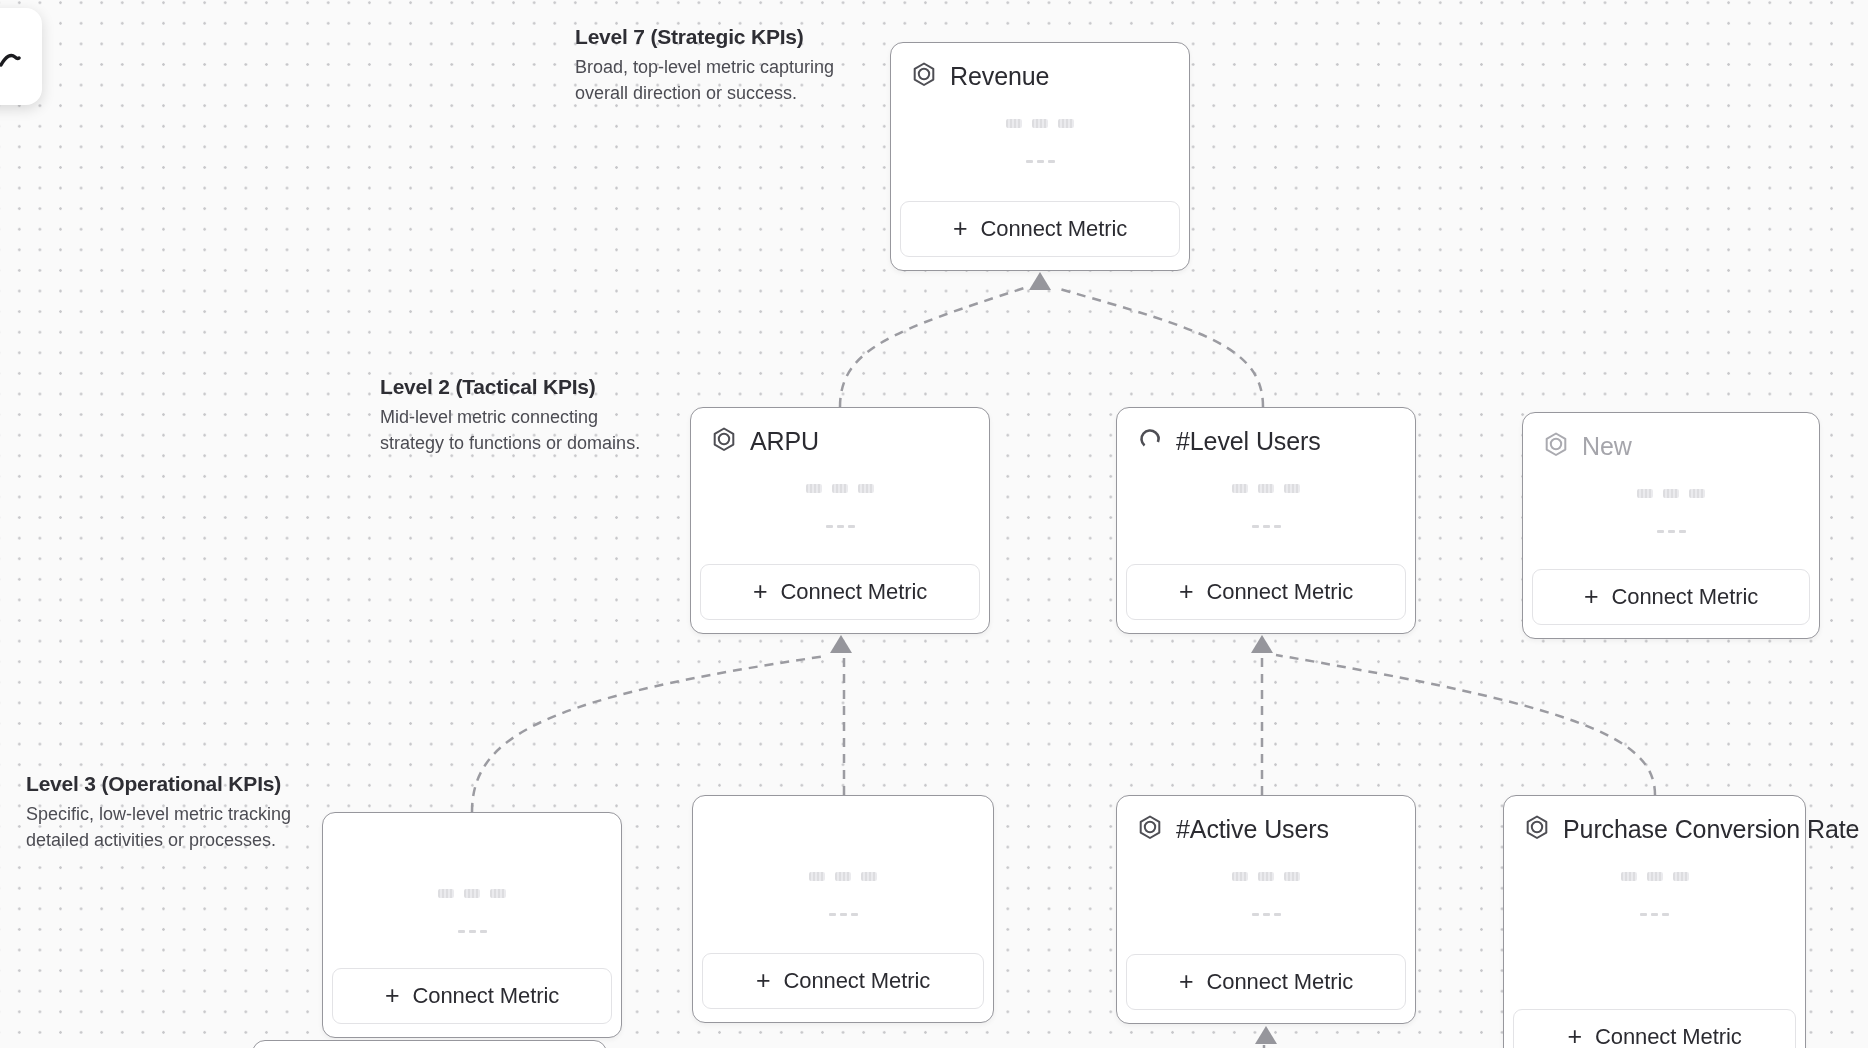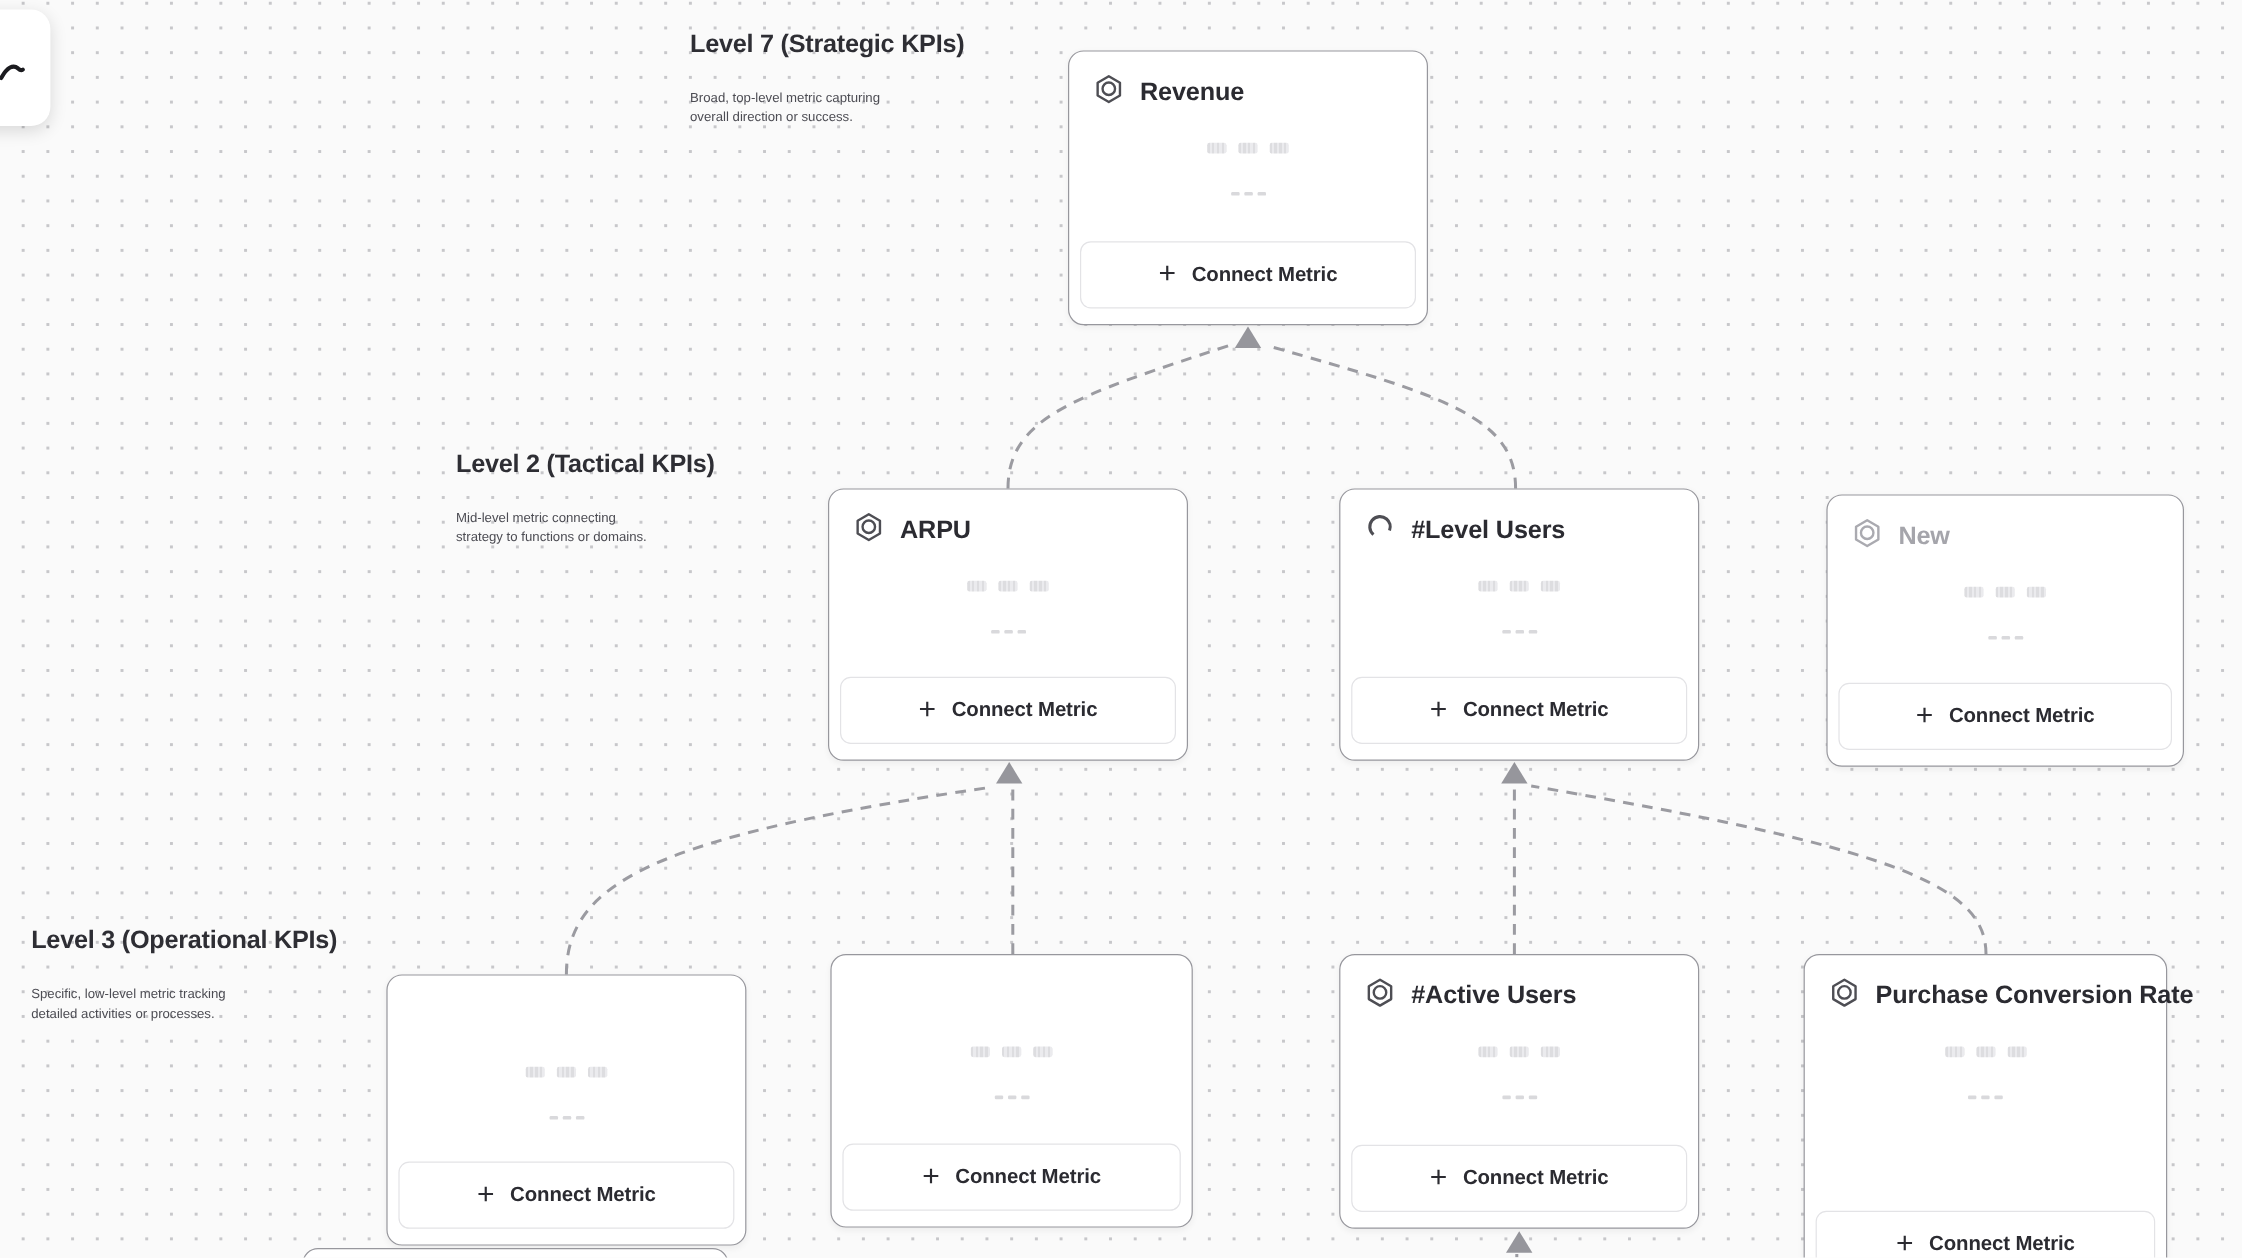--- a/index.html
+++ b/index.html
@@ -9,44 +9,44 @@
   }
   .dot-grid{
     position:absolute;inset:0;
     background-image:radial-gradient(circle,#c7c7ca 1.15px,rgba(0,0,0,0) 1.5px);
     background-size:20.6px 20.6px;background-position:9px 13px;
   }
   svg.connectors{position:absolute;left:0;top:0;pointer-events:none}
 
   .level-label{position:absolute}
   .level-label h2{margin:0;font-size:21px;font-weight:700;color:#2e2e34;letter-spacing:-0.2px}
-  .level-label p{margin:26px 0 0;font-size:11px;line-height:1.42;color:#4c4c53;white-space:pre-line}
+  .level-label p{margin:6px 0 0;font-size:18px;line-height:1.42;color:#4c4c53;white-space:pre-line}
 
   .card{
     position:absolute;background:#fff;border:1.5px solid #97979d;border-radius:13px;
     box-shadow:0 2px 5px rgba(20,20,25,0.05);box-sizing:border-box;
   }
   .card-head{display:flex;align-items:center;gap:13px;padding:18px 20px 0}
-  .card-title{font-size:21px;font-weight:700;color:#2b2b31;letter-spacing:-0.1px;white-space:nowrap}
+  .card-title{font-size:25px;font-weight:400;color:#2b2b31;letter-spacing:-0.1px;white-space:nowrap}
   .card.placeholder .card-title{color:#a5a5ab}
   .skel-row{position:absolute;top:76px;left:0;right:0;display:flex;justify-content:center;gap:10px}
   .skel-block{
     width:16px;height:9px;border-radius:2px;
     background:repeating-linear-gradient(90deg,#dddde0 0 2px,#ebebee 2px 4px);
   }
   .dash-row{position:absolute;top:117px;left:0;right:0;display:flex;justify-content:center;gap:4px}
   .dash{width:7px;height:3px;background:#d9d9dc;border-radius:1px}
   .connect-btn{
     position:absolute;left:9px;right:9px;bottom:13px;height:56px;
     background:#fff;border:1.5px solid #e3e3e6;border-radius:9px;
     display:flex;align-items:center;justify-content:center;gap:13px;cursor:pointer;
     font-family:inherit;padding:0;
   }
   .plus-glyph{font-size:25px;font-weight:400;color:#2b2b31;line-height:1;margin-top:-2px}
-  .btn-label{font-size:17px;font-weight:700;color:#2b2b31;letter-spacing:-0.1px}
+  .btn-label{font-size:22px;font-weight:400;color:#2b2b31;letter-spacing:-0.1px}
 
   .float-panel{
     position:absolute;left:-30px;top:8px;width:72px;height:97px;background:#fff;
     border-radius:16px;box-shadow:0 4px 14px rgba(0,0,0,0.14);
   }
   .partial-card{
     position:absolute;left:252px;top:1040px;width:355px;height:40px;background:#fff;
     border:1.5px solid #97979d;border-radius:13px;box-sizing:border-box;
   }
 </style>

